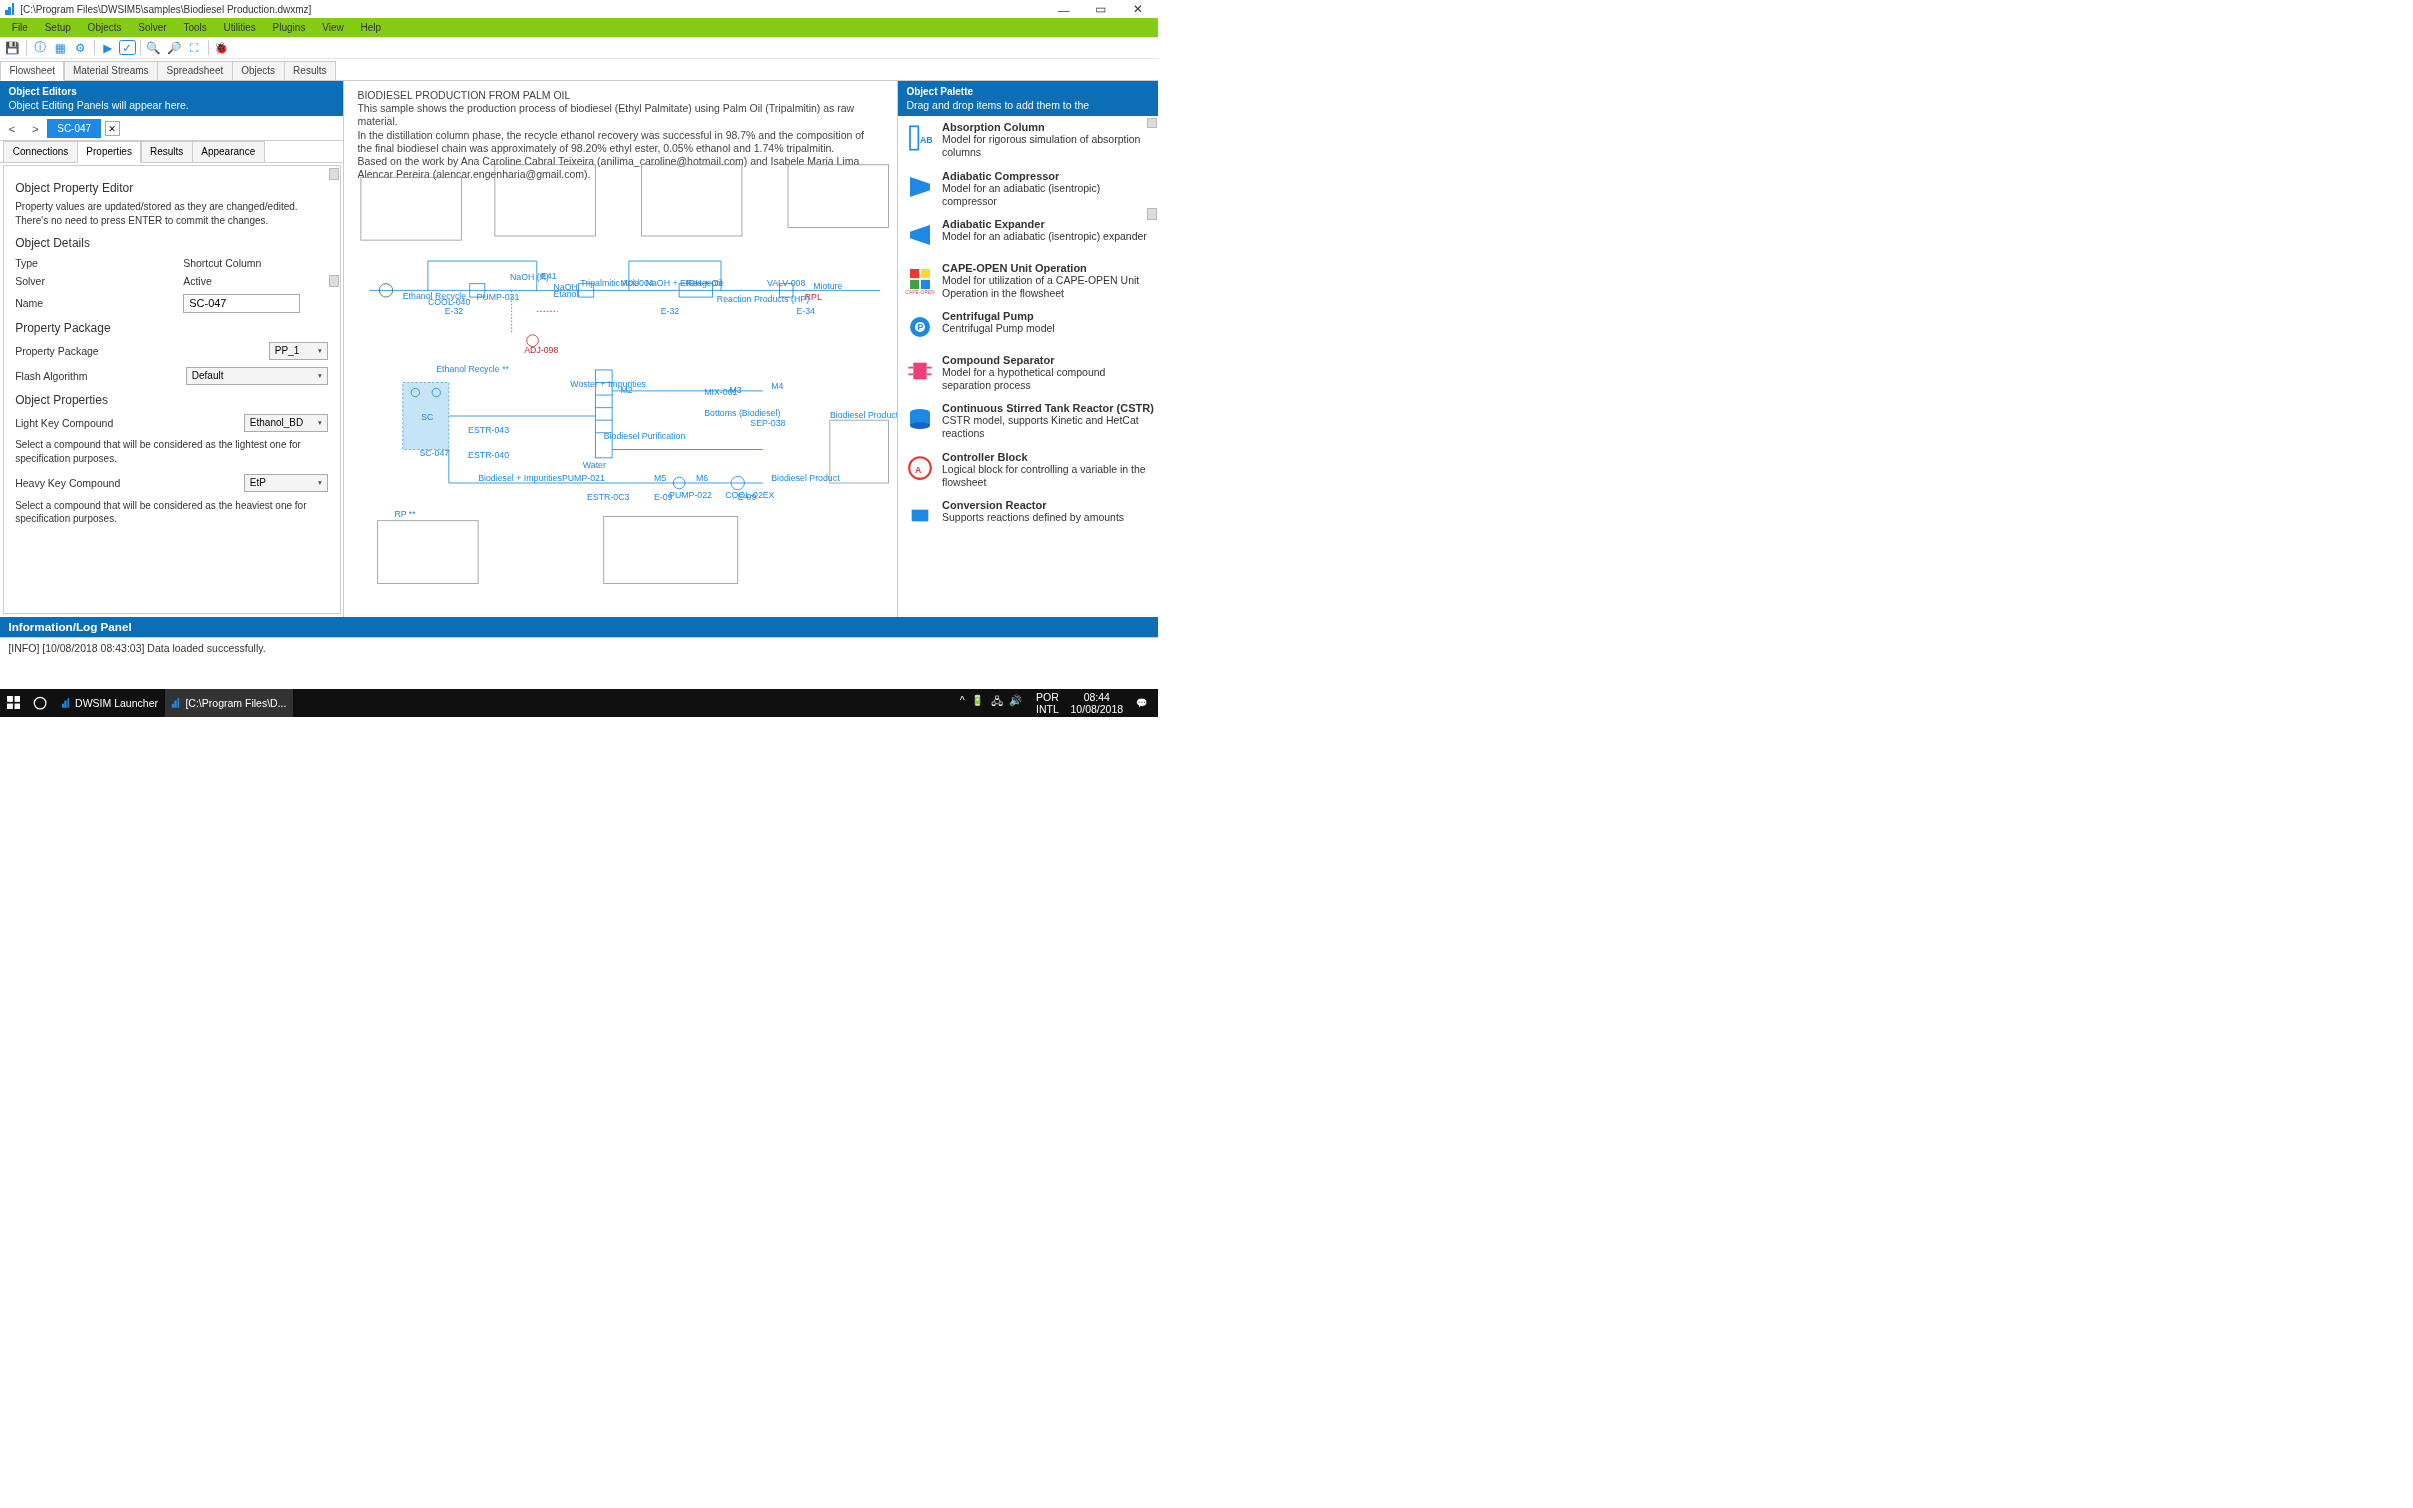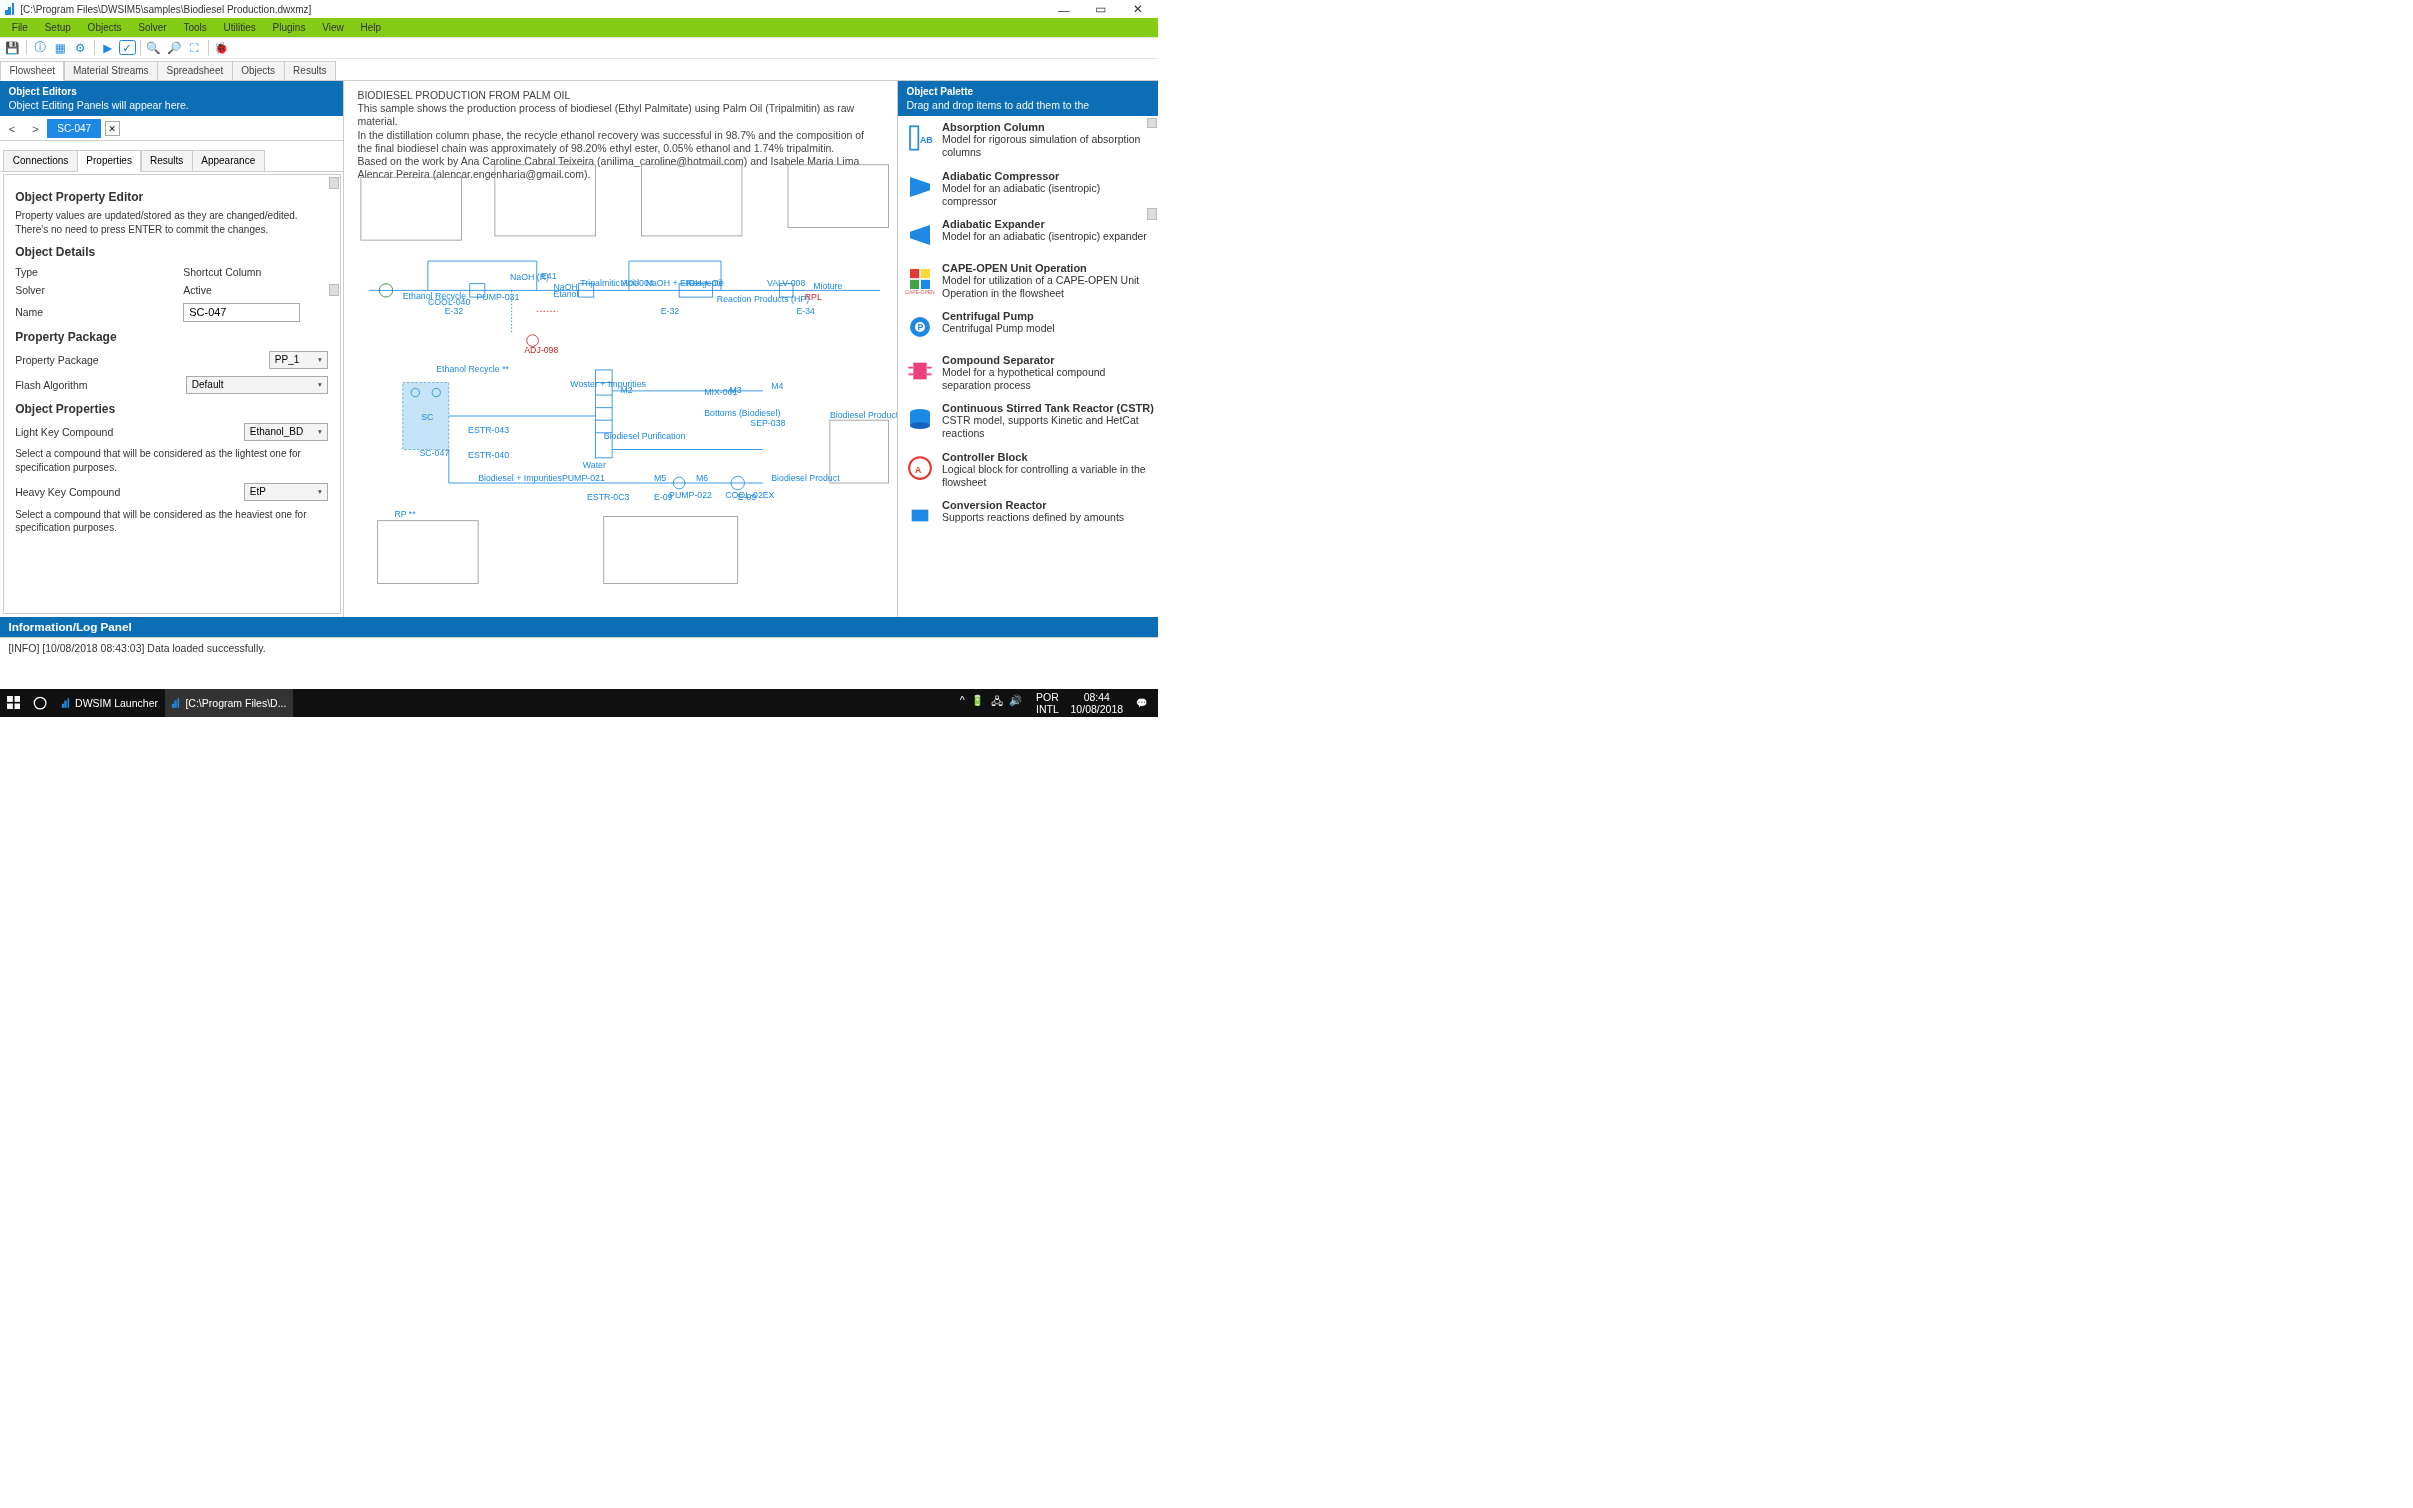--- a/index.html
+++ b/index.html
@@ -25,24 +25,24 @@
 .main{display:flex;height:536px}
 .left-panel{width:344px;border-right:0.8px solid #ccc;display:flex;flex-direction:column}
 .panel-header{background:#0c6fb5;color:#fff;padding:5px 8.4px}
 .panel-header h3{font-size:10px;font-weight:700}
 .panel-sub{font-size:10.5px;opacity:.95;margin-top:2.5px}
 .nav-tabs{display:flex;align-items:center;height:25px;border-bottom:0.8px solid #ccc}
 .nav-arrow{padding:0 8.4px;font-size:11.7px;color:#555}
 .nav-tab-sc{background:#1e88e5;color:#fff;padding:4.2px 10px;font-size:10px}
 .nav-close{width:15px;height:15px;border:0.8px solid #aaa;display:flex;align-items:center;justify-content:center;margin-left:3.4px;font-size:9.2px}
 .sub-tabs{display:flex;border-bottom:0.8px solid #ccc}
-.sub-tab{padding:4.2px 8.4px;font-size:10px;border:0.8px solid #ccc;border-bottom:none;margin-right:-0.8px;margin-top:9px;background:#f4f4f4}
+.sub-tab{padding:4.2px 8.4px;font-size:10px;border:0.8px solid #ccc;border-bottom:none;margin-right:-0.8px;margin-top:0;background:#f4f4f4}
 .sub-tab.active{background:#fff;border-bottom:0.8px solid #fff;margin-bottom:-0.8px}
 .editor-body{flex:1;overflow-y:auto;padding:6.7px 11.7px;border:0.8px solid #ccc;margin:2.5px;position:relative}
-.editor-body h4{font-size:12px;font-weight:700;color:#333;margin:8.4px 0 5px}
+.editor-body h4{font-size:12px;font-weight:400;color:#333;margin:8.4px 0 5px}
 .editor-body .help{font-size:10px;color:#333;line-height:1.35;margin-bottom:8.4px}
 .prop-row{display:flex;align-items:center;margin:6.7px 0;font-size:11px}
 .prop-label{width:168px;color:#333}
 .prop-val{flex:1;color:#333}
 .prop-input{width:117px;padding:2.5px 5px;border:0.8px solid #aaa;font-size:11px;background:#fff}
 .prop-select{width:59px;padding:2.5px 5px;border:0.8px solid #aaa;font-size:10px;background:#f4f4f4;display:flex;justify-content:space-between;align-items:center;margin-left:auto}
 .prop-select.med{width:84px}
 .prop-select.wide{width:142px}
 .canvas-area{flex:1;background:#fff;position:relative;overflow:hidden}
 .canvas-desc{position:absolute;top:8.4px;left:13.4px;font-size:6.7px;color:#444;line-height:1.25}

